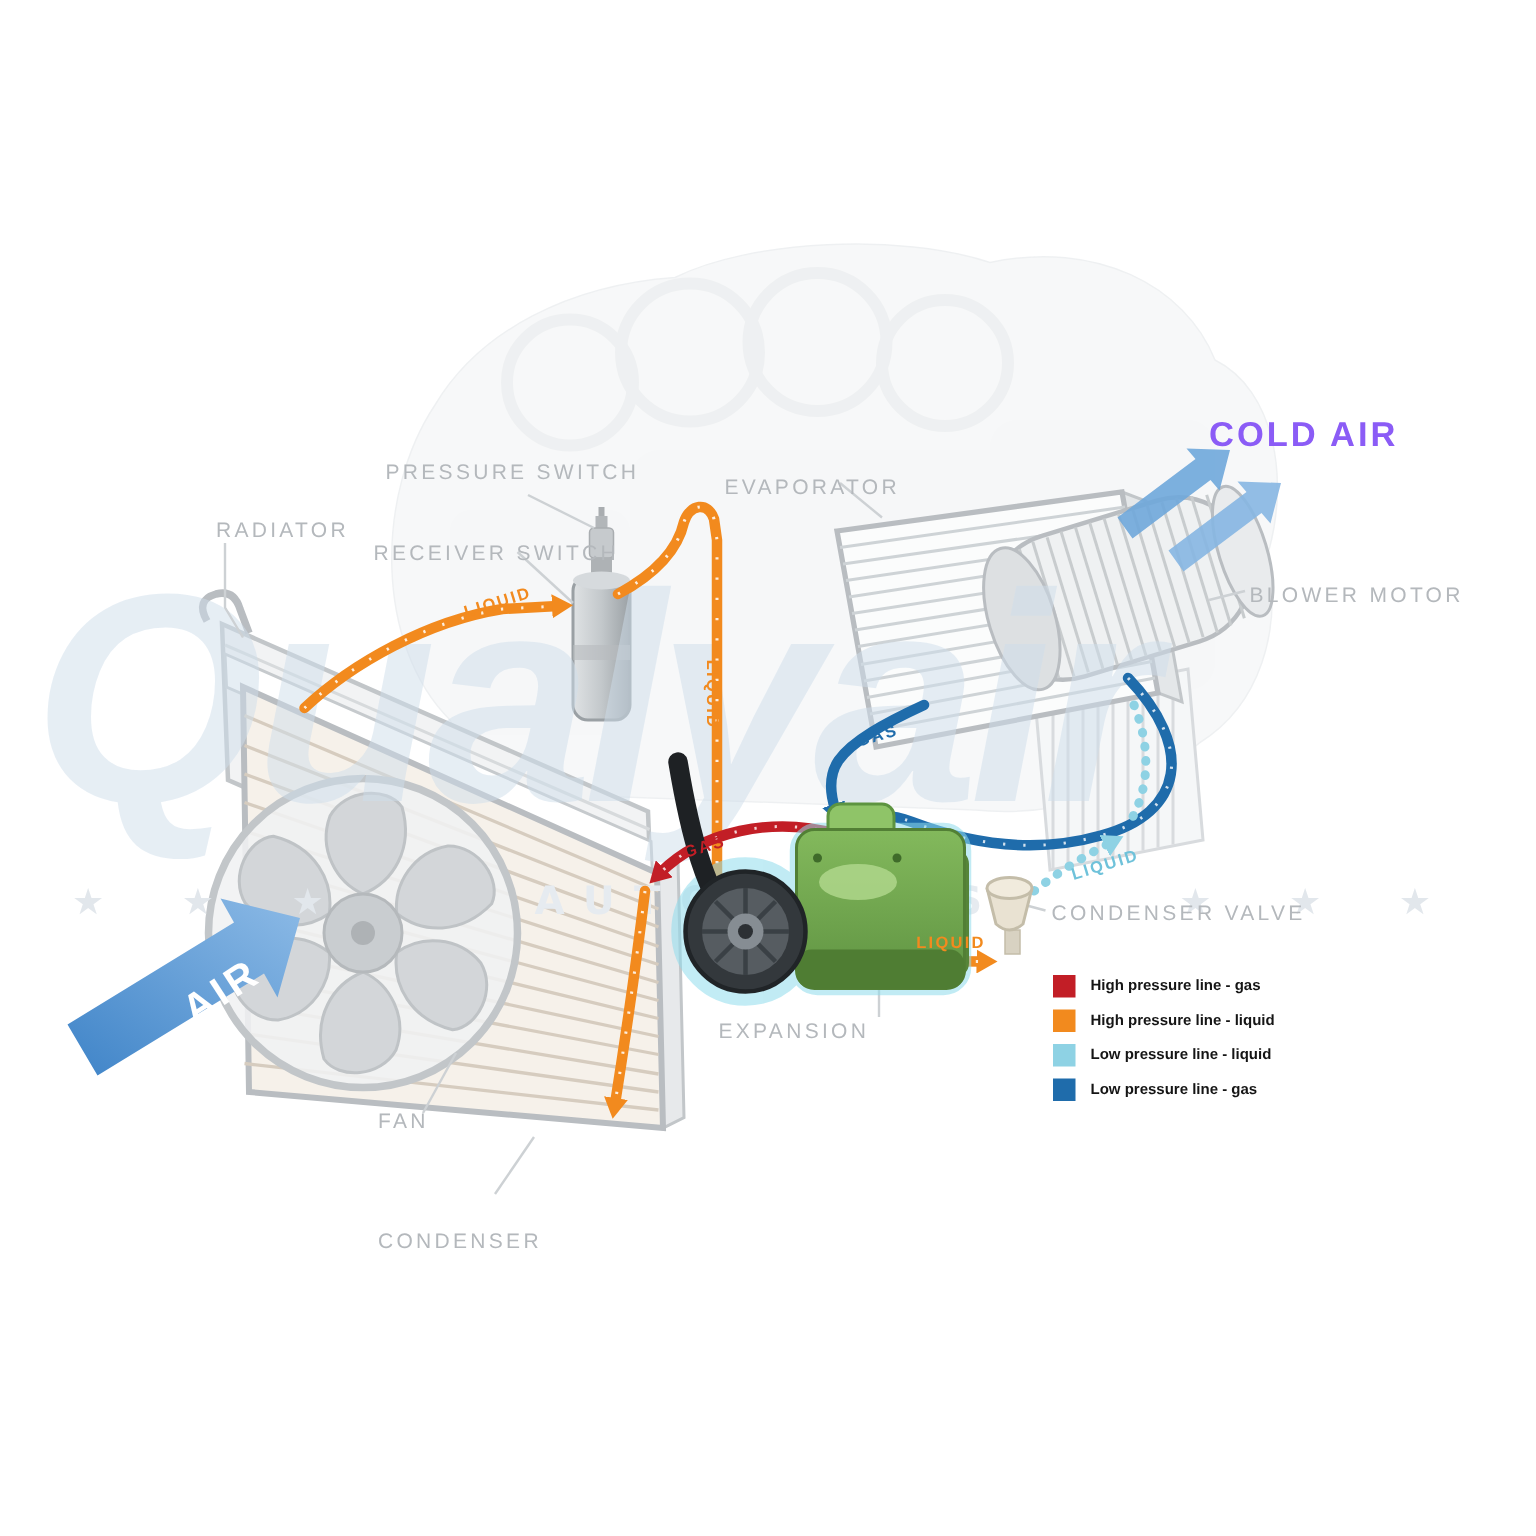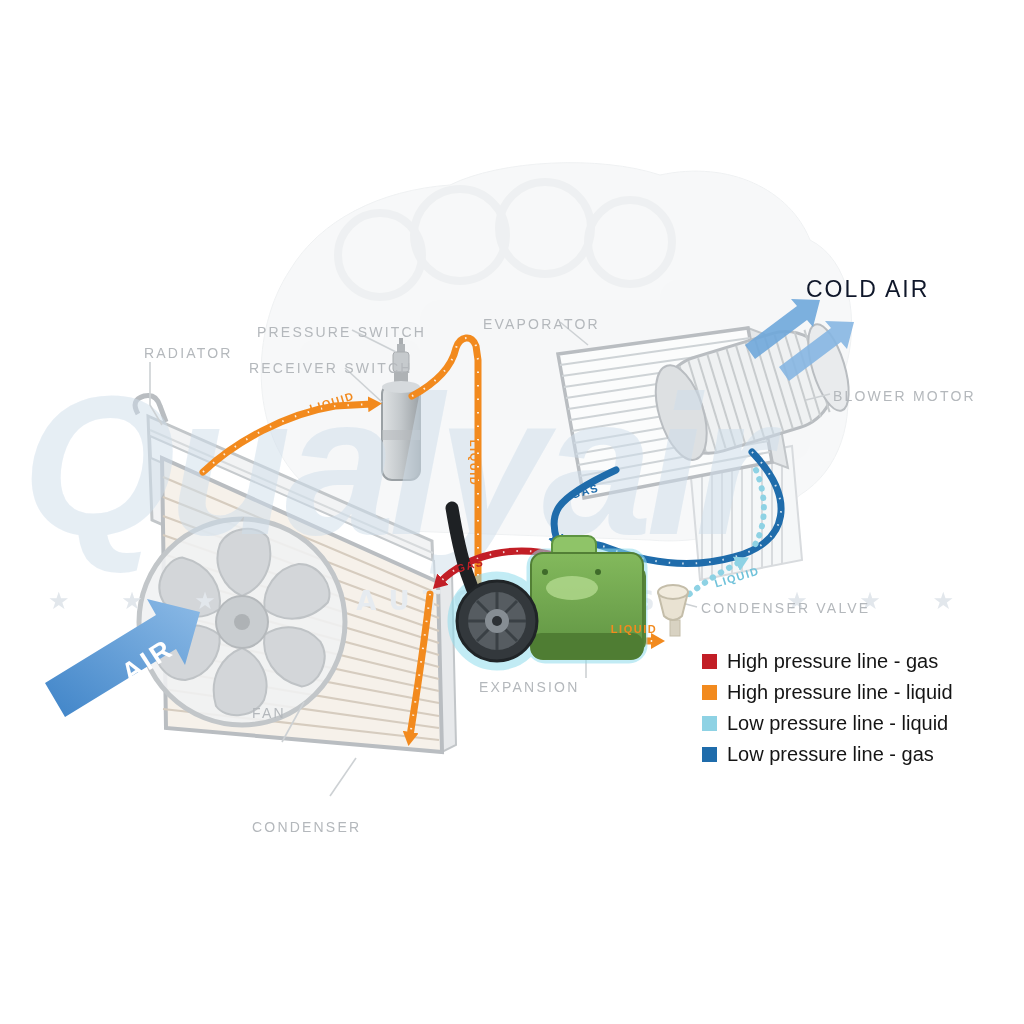--- a/index.html
+++ b/index.html
@@ -14,47 +14,47 @@
             align-items:center;z-index:2;color:#e2e7ec;font-family:"DejaVu Sans",sans-serif;}
   .wm-stars-group{font-size:24px;letter-spacing:22px;white-space:nowrap;}
   #wm-sub{font-size:26px;font-weight:bold;letter-spacing:13px;color:#e6ebf0;white-space:nowrap;}
 
   .art{z-index:1}
   .art-top{z-index:3}
 
   
   .comp-label{position:absolute;color:#b4b8bc;font-size:14px;letter-spacing:2.2px;white-space:nowrap;z-index:4;}
   #lbl-radiator{left:106px;top:345px;margin-left:38px;}
-  #lbl-pressure-switch{left:257px;top:324px;}
+  #lbl-pressure-switch{left:257px;top:306px;}
   #lbl-receiver-drier{left:249px;top:360px;}
   #lbl-evaporator{left:483px;top:316px;}
   #lbl-blower-motor{left:833px;top:388px;}
   #lbl-expansion-valve{left:701px;top:600px;}
   #lbl-compressor{left:479px;top:679px;}
-  #lbl-fan{left:252px;top:705px;text-align:right;}
+  #lbl-fan{left:252px;top:739px;text-align:right;}
   #lbl-condenser{left:252px;top:791px;margin-top:28px;}
-  #lbl-cold-air{left:806px;top:276px;color:#0f172a;font-size:23px;font-weight:normal;letter-spacing:2px;}
+  #lbl-cold-air{left:806px;top:276px;color:#8b5cf6;font-size:23px;font-weight:bold;letter-spacing:2px;}
   #lbl-air{left:148px;top:661px;transform:translate(-50%,-50%) rotate(-33deg);color:#ffffff;
            font-size:27px;font-weight:bold;letter-spacing:3px;}
 
   
   .pipe-label{position:absolute;font-size:11px;font-weight:bold;letter-spacing:1.5px;white-space:nowrap;
               transform:translate(-50%,-50%) rotate(var(--r,0deg));z-index:4;}
   #pl-liquid-drier{left:332px;top:402px;--r:-17deg;color:#f28a1e;}
   #pl-liquid-down{left:474px;top:463px;--r:90deg;color:#f28a1e;}
   #pl-gas-comp{left:585px;top:491px;--r:-16deg;color:#1f6cab;}
   #pl-gas-cond{left:470px;top:565px;--r:-16deg;color:#c21e26;}
   #pl-liquid-evap{left:737px;top:577px;--r:-17deg;color:#6fc2da;}
   #pl-liquid-valve{left:634px;top:629px;color:#f28a1e;}
 
   
   #legend{position:absolute;left:702px;top:650px;z-index:4;}
   .legend-row{display:flex;align-items:center;margin-bottom:8px;}
   .swatch{width:15px;height:15px;margin-right:10px;display:inline-block;flex:0 0 auto;}
-  .legend-label{font-size:20px;color:#151515;}
+  .legend-label{font-size:10px;color:#151515;font-weight:bold;}
 </style>
 </head>
 <body>
 
 <div class="canvas">
 
   <svg class="layer art" viewBox="0 0 1024 1024">
     <defs>
       <linearGradient id="drierGrad" x1="0" y1="0" x2="1" y2="0">
         <stop offset="0" stop-color="#dfe2e4"></stop>

